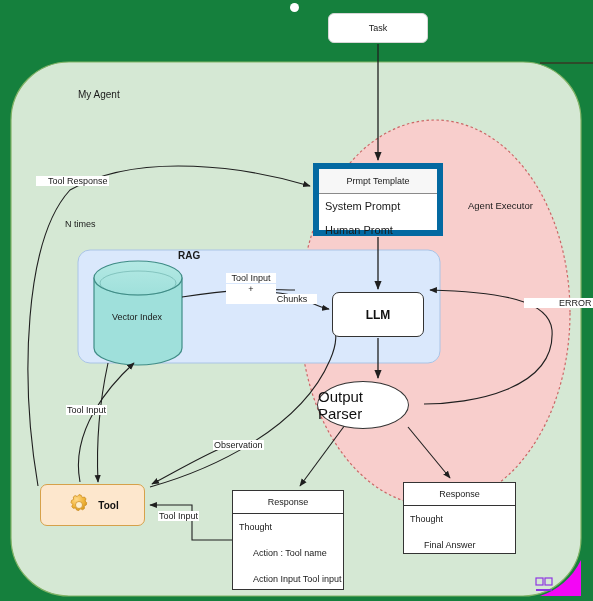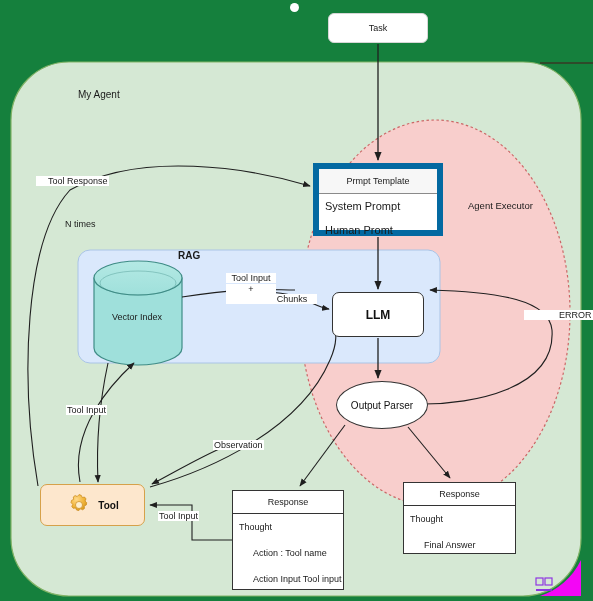--- a/index.html
+++ b/index.html
@@ -29,24 +29,24 @@
               display:flex;align-items:center;justify-content:center;
               font-size:9px;color:#1a1a1a;}
   .prompt-tpl .row{height:24px;display:flex;align-items:center;padding-left:6px;
               font-size:11px;color:#1a1a1a;}
 
   .llm-box{left:332px;top:292px;width:92px;height:45px;background:#fff;
            border:1.6px solid #333;border-radius:7px;
            display:flex;align-items:center;justify-content:center;
            font-size:12px;font-weight:bold;color:#111;}
 
-  .parser{left:336px;top:381px;width:92px;height:48px;background:#fff;
+  .parser{left:317px;top:381px;width:92px;height:48px;background:#fff;
           border:1.4px solid #333;border-radius:50%;
           display:flex;align-items:center;justify-content:center;
-          font-size:10px;color:#111;}
+          font-size:15px;color:#111;}
 
   .tool-box{left:40px;top:484px;width:105px;height:42px;background:#fde7cd;
             border:1.3px solid #d6a14a;border-radius:7px;
             display:flex;align-items:center;justify-content:center;gap:6px;}
   .tool-box .tlabel{font-size:10px;font-weight:bold;color:#111;}
 
   .resp{position:absolute;background:#fff;border:1px solid #333;box-sizing:border-box;}
   .resp .hdr{height:22px;border-bottom:1px solid #333;
              display:flex;align-items:center;justify-content:center;
              font-size:9px;color:#1a1a1a;}
@@ -183,17 +183,17 @@
   <div class="lbl lbl-plain" style="left:65px;top:219px;">N times</div>
 
   <div class="lbl lbl-bg" style="left:226px;top:273px;text-align:center;width:48px;">Tool Input</div>
   <div class="lbl lbl-bg" style="left:226px;top:284px;text-align:center;width:48px;">+</div>
   <div class="lbl lbl-bg" style="left:226px;top:294px;text-align:center;width:48px;padding-left:42px;">Chunks</div>
 
   <div class="lbl lbl-bg" style="left:66px;top:405px;">Tool Input</div>
 
   <div class="lbl lbl-bg" style="left:213px;top:440px;">Observation</div>
 
-  <div class="lbl lbl-bg" style="left:524px;top:310px;padding-left:35px;">ERROR</div>
+  <div class="lbl lbl-bg" style="left:524px;top:298px;padding-left:35px;">ERROR</div>
 
   <div class="lbl lbl-bg" style="left:158px;top:511px;">Tool Input</div>
 
 </div>
 
 </body></html>

